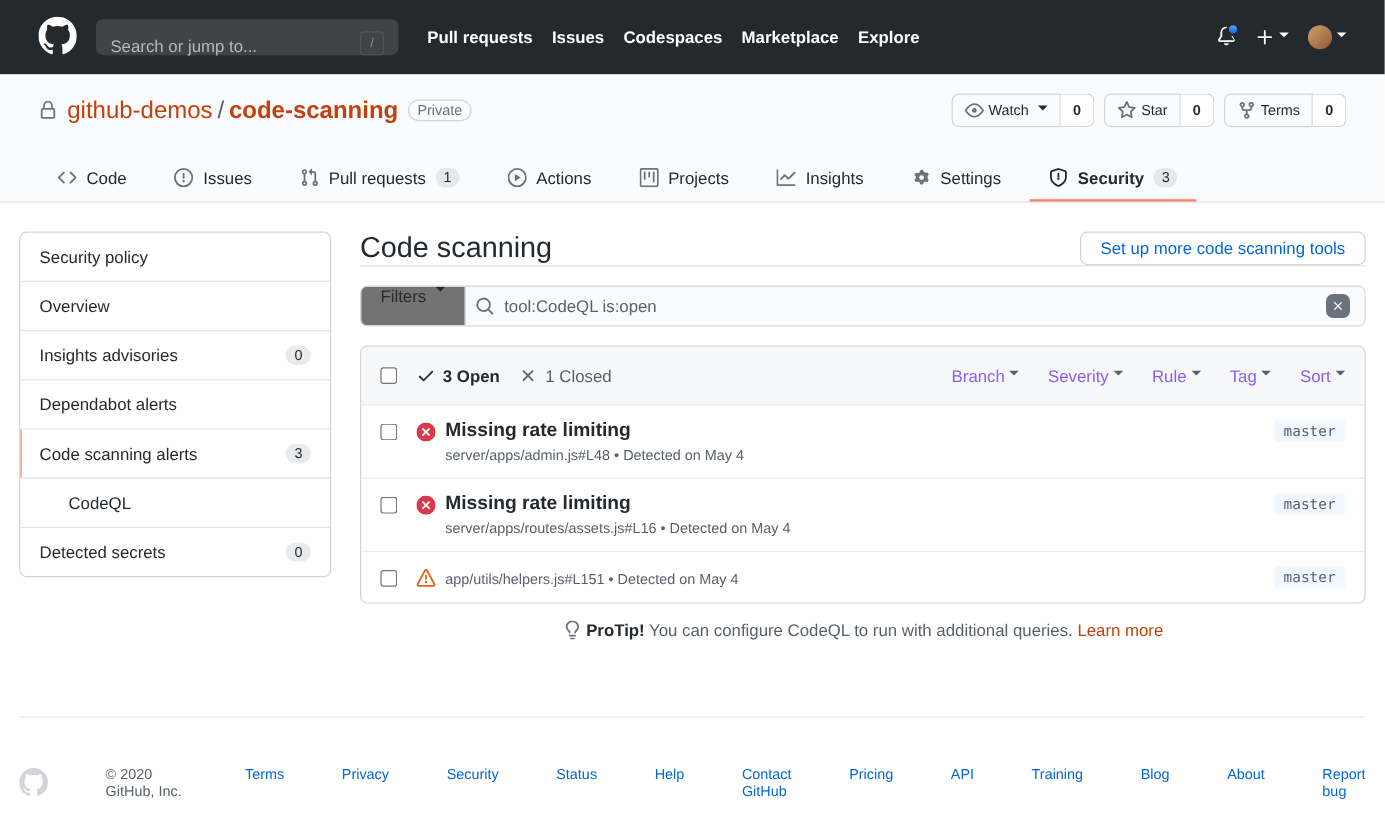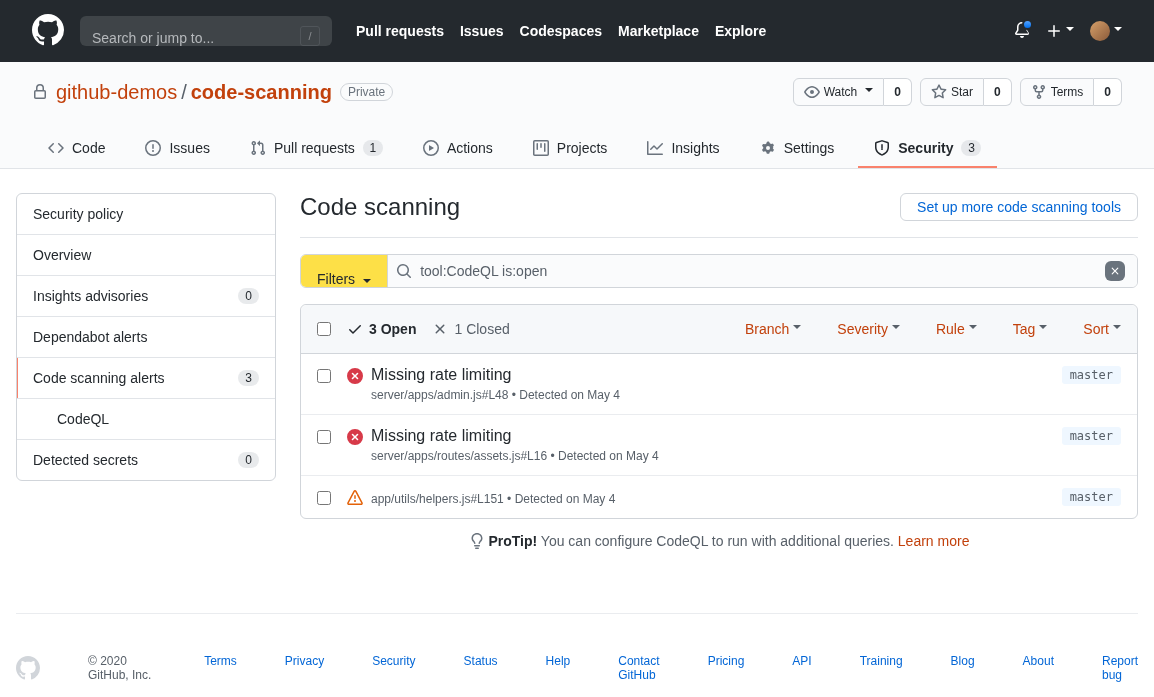--- a/index.html
+++ b/index.html
@@ -44,45 +44,45 @@
 .container { padding: 24px 16px; display: flex; gap: 24px; max-width: 1154px; }
 .sidebar { width: 260px; border: 1px solid #d1d5da; border-radius: 6px; overflow: hidden; align-self: flex-start; }
 .side-item { padding: 12px 16px; border-bottom: 1px solid #e1e4e8; display: flex; align-items: center; justify-content: space-between; cursor: pointer; font-size: 14px; color: #24292e; }
 .side-item:last-child { border-bottom: none; }
 .side-item.selected { background: #fff; position: relative; }
 .side-item.selected::before { content: ''; position: absolute; left: -1px; top: 0; bottom: 0; width: 2px; background: #f9826c; }
 .side-sub { padding: 12px 16px 12px 40px; border-bottom: 1px solid #e1e4e8; cursor: pointer; font-size: 14px; }
 .side-count { background: #d1d5da80; border-radius: 2em; font-size: 12px; padding: 1px 7px; font-weight: 500; color: #24292e; }
 
 .main { flex: 1; }
-.main-head { display: flex; align-items: center; justify-content: space-between; padding-bottom: 16px; border-bottom: 1px solid #e1e4e8; margin-bottom: 16px; }
+.main-head { display: flex; align-items: center; justify-content: space-between; border-bottom: 1px solid #e1e4e8; margin-bottom: 16px; }
 .main-head h1 { font-size: 24px; font-weight: 400; }
 .btn-outline { border: 1px solid #d1d5da; border-radius: 6px; padding: 5px 16px; font-size: 14px; font-weight: 400; color: #0366d6; background: #fff; cursor: pointer; }
 
 .filter-bar { display: flex; border: 1px solid #d1d5da; border-radius: 6px; height: 34px; margin-bottom: 16px; overflow: hidden; }
-.filter-btn { background: #fde047; border-right: 1px solid #d1d5da; padding: 0 16px; display: flex; align-items: flex-end; gap: 4px; font-weight: 500; color: #24292e; cursor: pointer; font-size: 14px; }
+.filter-btn { background: #737373; border-right: 1px solid #d1d5da; padding: 0 16px; display: flex; align-items: flex-start; gap: 4px; font-weight: 500; color: #24292e; cursor: pointer; font-size: 14px; }
 .filter-input { flex: 1; display: flex; align-items: center; padding: 0 8px; gap: 8px; background: #fafbfc; color: #586069; }
 .filter-input input { border: none; outline: none; background: transparent; flex: 1; font-size: 14px; color: #586069; }
 .clear-btn { width: 20px; height: 20px; background: #6a737d; border-radius: 6px; display: flex; align-items: center; justify-content: center; color: #fff; cursor: pointer; margin-right: 4px; }
 
 .box { border: 1px solid #d1d5da; border-radius: 6px; }
 .box-header { background: #f6f8fa; padding: 16px; display: flex; align-items: center; border-bottom: 1px solid #d1d5da; border-radius: 6px 6px 0 0; }
 .box-header input[type=checkbox] { margin-right: 16px; }
 .state-tabs { display: flex; gap: 16px; font-size: 14px; }
 .state-tab { display: flex; align-items: center; gap: 6px; color: #586069; cursor: pointer; text-align: center; }
 .state-tab.active { color: #24292e; font-weight: 600; }
-.box-filters { margin-left: auto; display: flex; gap: 36px; font-size: 14px; color: #c2410c; }
+.box-filters { margin-left: auto; display: flex; gap: 24px; font-size: 14px; color: #8b5cf6; }
 .box-filters span { cursor: pointer; display: flex; align-items: center; }
 
 .alert-row { padding: 12px 16px; border-bottom: 1px solid #eaecef; display: flex; align-items: flex-start; }
 .alert-row:last-child { border-bottom: none; }
 .alert-row input[type=checkbox] { margin-right: 16px; margin-top: 3px; }
 .alert-icon { margin-right: 8px; margin-top: 2px; }
 .alert-body { flex: 1; }
-.alert-title { font-weight: 400; font-size: 16px; color: #24292e; }
+.alert-title { font-weight: 700; font-size: 16px; color: #24292e; }
 .alert-meta { font-size: 12px; color: #586069; margin-top: 4px; }
 .branch-label { background: #eff7ff; color: #586069; font-size: 12px; padding: 2px 8px; border-radius: 3px; font-family: SFMono-Regular, Consolas, monospace; }
 
 .protip { text-align: center; margin-top: 14px; color: #586069; font-size: 14px; }
 .protip .bulb { color: #6a737d; }
 .protip strong { color: #24292e; }
 
 .footer { border-top: 1px solid #eaecef; margin: 40px 16px 0; padding: 40px 0; display: flex; align-items: center; gap: 48px; font-size: 12px; }
 .footer .copyright { color: #586069; }
 .footer-links { display: flex; gap: 48px; flex: 1; }

